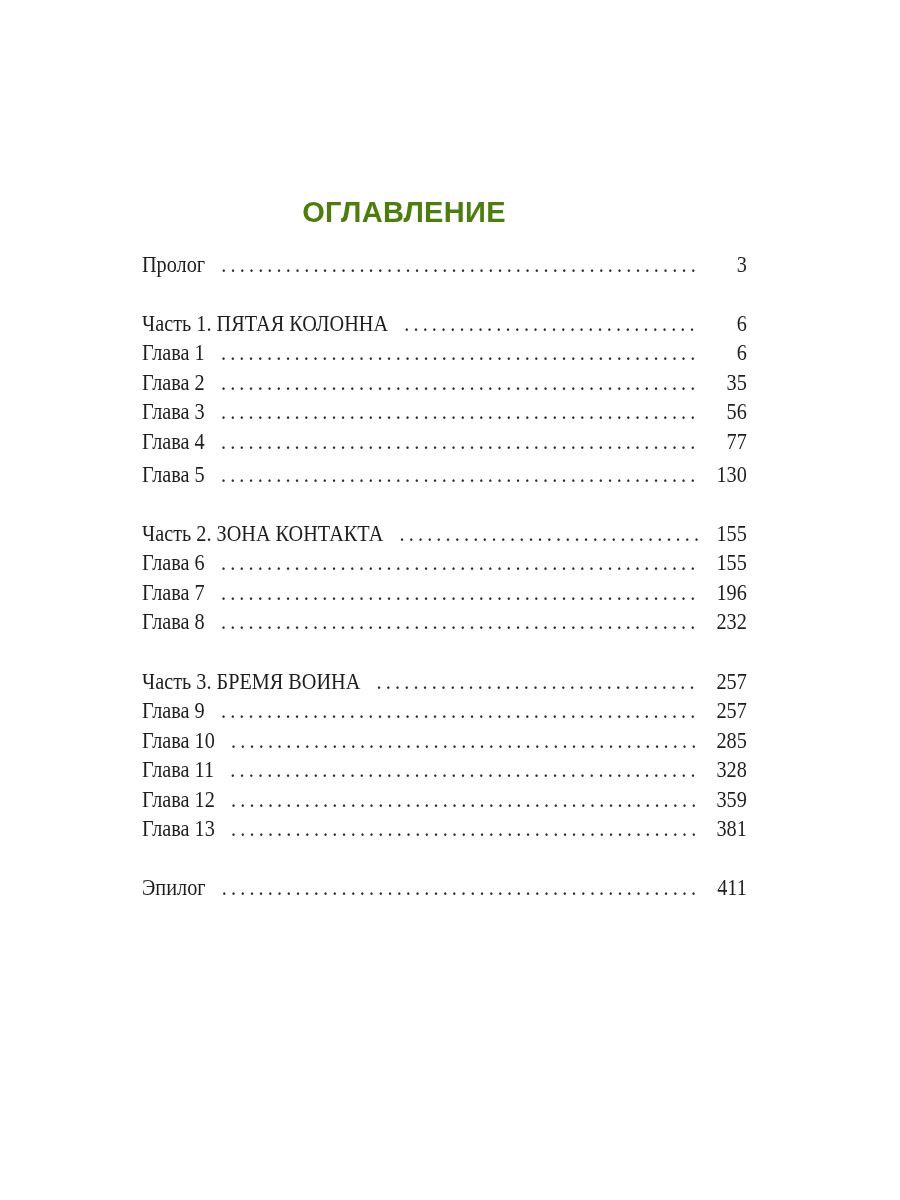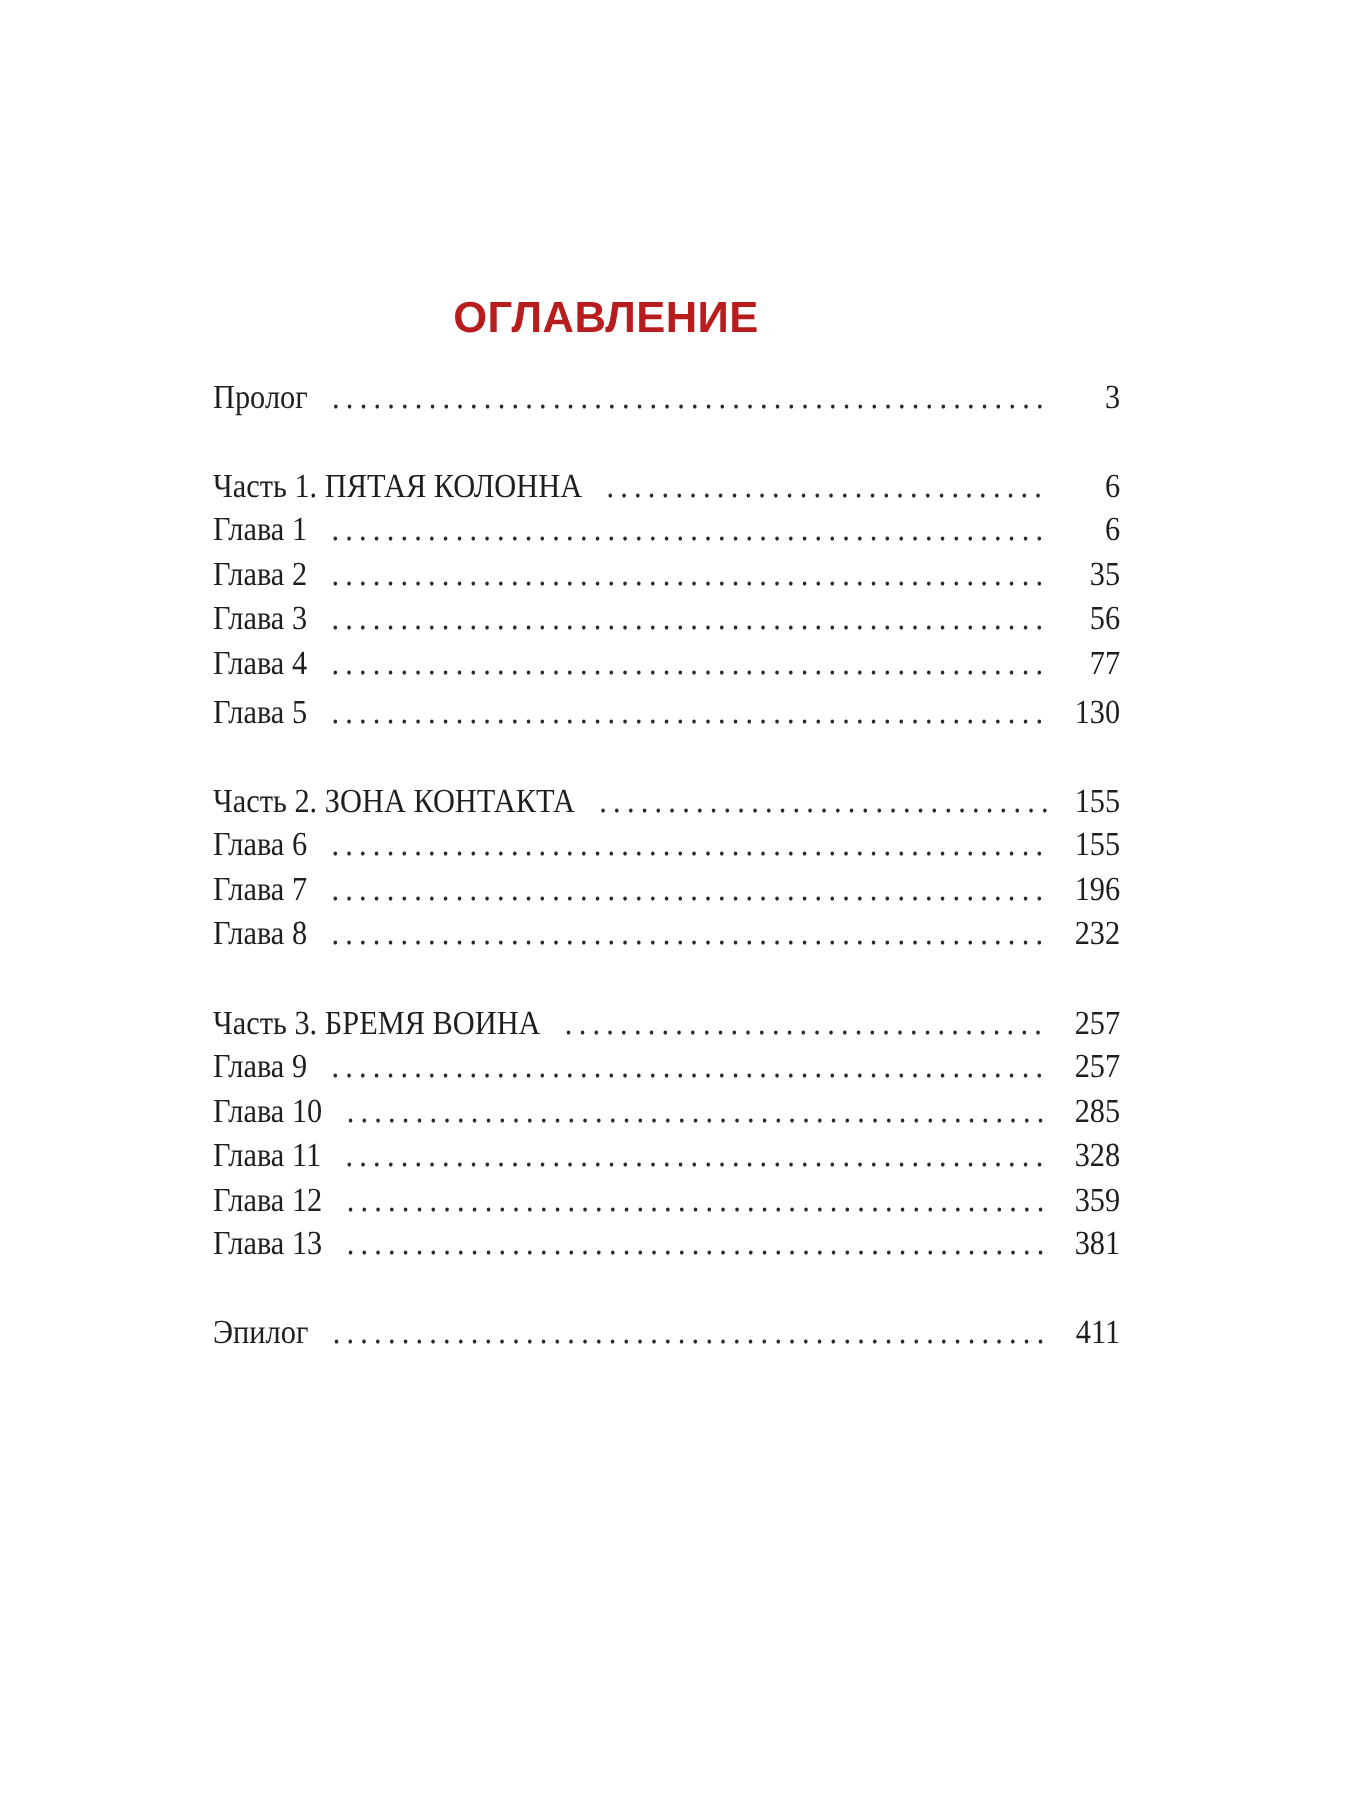--- a/index.html
+++ b/index.html
@@ -3,21 +3,21 @@
   <meta charset="utf-8">
   <style>
     html, body { margin: 0; padding: 0; background: #ffffff; }
     body { width: 900px; height: 1200px; position: relative; overflow: hidden; }
     .page { position: absolute; left: 0; top: 0; width: 900px; height: 1200px; background: #fff; }
     .title {
       position: absolute; left: 0; width: 808px; top: 196px;
       text-align: center;
       font-family: "Liberation Sans", "DejaVu Sans", sans-serif;
       font-weight: bold; font-size: 29px; letter-spacing: 0.3px;
-      color: #b91c1c;
+      color: #4d7c0f;
     }
     .toc { position: absolute; left: 142px; width: 605px; top: 0; }
     .row {
       position: absolute; left: 0; width: 605px; height: 30px;
       display: flex; align-items: baseline;
       font-family: "Liberation Serif", "DejaVu Serif", serif;
       font-size: 22.5px; color: #1e1e1e;
       transform: scaleX(0.9); transform-origin: left center;
       width: 672px;
     }

